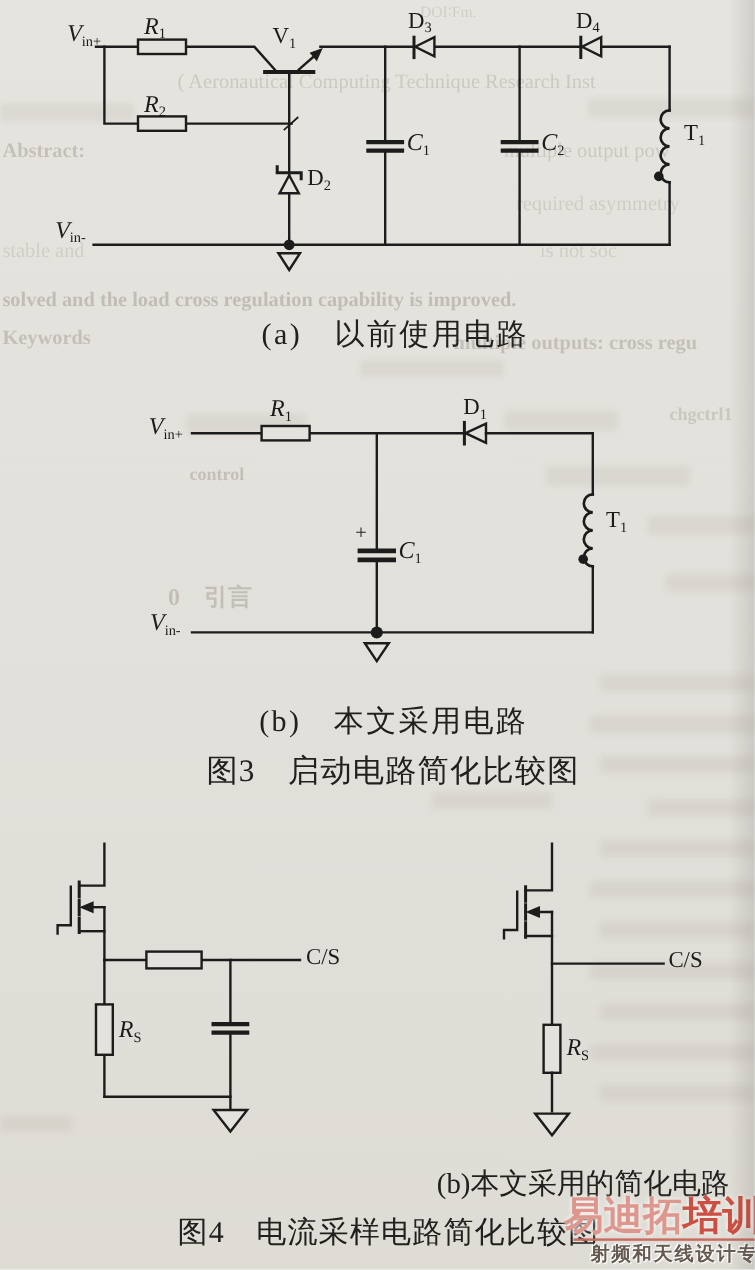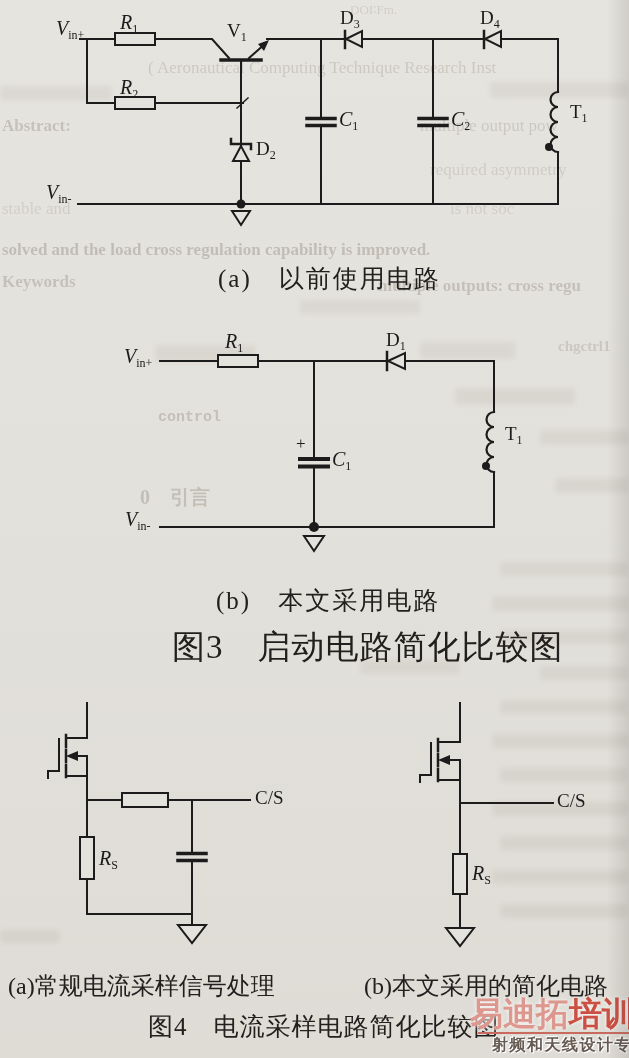--- a/index.html
+++ b/index.html
@@ -41,21 +41,21 @@
     <div class="ghost" style="left: 350px; top: 2px; font-size: 13px; opacity: 0.2; font-weight: normal;">DOI∶Fm.</div>
     <div class="ghost" style="left: 148px; top: 58px; font-size: 17px; opacity: 0.24; font-weight: normal;">( Aeronautical Computing Technique Research Inst</div>
     <div class="ghost" style="left: 2px; top: 116px; font-size: 17px; opacity: 0.3; font-weight: bold;">Abstract:</div>
     <div class="ghost" style="left: 420px; top: 116px; font-size: 17px; opacity: 0.24; font-weight: normal;">multiple output pow</div>
     <div class="ghost" style="left: 430px; top: 160px; font-size: 17px; opacity: 0.2; font-weight: normal;">required asymmetry</div>
     <div class="ghost" style="left: 2px; top: 199px; font-size: 17px; opacity: 0.18; font-weight: normal;">stable and</div>
     <div class="ghost" style="left: 450px; top: 199px; font-size: 17px; opacity: 0.18; font-weight: normal;">is not soc</div>
     <div class="ghost" style="left: 2px; top: 240px; font-size: 17px; opacity: 0.33; font-weight: bold;">solved and the load cross regulation capability is improved.</div>
     <div class="ghost" style="left: 2px; top: 272px; font-size: 17px; opacity: 0.3; font-weight: bold;">Keywords</div>
     <div class="ghost" style="left: 378px; top: 276px; font-size: 17px; opacity: 0.3; font-weight: bold; text-align: center;">multiple outputs: cross regu</div>
-    <div class="ghost" style="left: 158px; top: 409px; font-size: 15px; opacity: 0.3; font-weight: bold; font-family: Liberation Mono, monospace;">control</div>
+    <div class="ghost" style="left: 158px; top: 388px; font-size: 15px; opacity: 0.3; font-weight: bold;">control</div>
     <div class="ghost" style="left: 558px; top: 338px; font-size: 15px; opacity: 0.24; font-weight: bold;">chgctrl1</div>
     <div class="ghost" style="left: 140px; top: 484px; font-size: 20px; opacity: 0.3; font-weight: bold;">0　引言</div>
     <div class="smudge" style="left: 0px; top: 86px; width: 112px; height: 15px;"></div>
     <div class="smudge" style="left: 490px; top: 82px; width: 139px; height: 16px;"></div>
     <div class="smudge" style="left: 300px; top: 300px; width: 120px; height: 14px;"></div>
     <div class="smudge" style="left: 155px; top: 345px; width: 100px; height: 17px;"></div>
     <div class="smudge" style="left: 420px; top: 342px; width: 95px; height: 17px;"></div>
     <div class="smudge" style="left: 455px; top: 388px; width: 120px; height: 17px;"></div>
     <div class="smudge" style="left: 540px; top: 430px; width: 89px; height: 15px;"></div>
     <div class="smudge" style="left: 555px; top: 478px; width: 74px; height: 15px;"></div>
@@ -186,29 +186,28 @@
   <div class="caption" style="left:218px;top:262px">(a)　以前使用电路</div>
 
   <div class="clabel" style="left:124px;top:345px"><span>V</span><span class="sub">in+</span></div>
   <div class="clabel" style="left:225px;top:330px"><span>R</span><span class="sub">1</span></div>
   <div class="clabel upright" style="left:386px;top:329px"><span>D</span><span class="sub">1</span></div>
   <div class="plus-sign" style="left:296px;top:434px">+</div>
   <div class="clabel" style="left:332px;top:448px"><span>C</span><span class="sub">1</span></div>
   <div class="clabel upright" style="left:505px;top:423px"><span>T</span><span class="sub">1</span></div>
   <div class="clabel" style="left:125px;top:508px"><span>V</span><span class="sub">in-</span></div>
   <div class="caption" style="left:216px;top:584px">(b)　本文采用电路</div>
-  <div class="caption fig-title" style="left:172px;top:625px;font-size:33px">图3　启动电路简化比较图</div>
+  <div class="caption fig-title" style="left:172px;top:625px;font-size:26px">图3　启动电路简化比较图</div>
 
   <div class="clabel" style="left:99px;top:847px"><span>R</span><span class="sub">S</span></div>
   <div class="clabel upright" style="left:255px;top:787px">C/S</div>
 
   <div class="clabel" style="left:472px;top:862px"><span>R</span><span class="sub">S</span></div>
   <div class="clabel upright" style="left:557px;top:790px">C/S</div>
 
-  <div class="caption small" style="left:8px;top:970px">(a)常规电流采样信号处理</div>
   <div class="caption small" style="left:364px;top:970px">(b)本文采用的简化电路</div>
   <div class="caption fig-title" style="left:148px;top:1010px">图4　电流采样电路简化比较图</div>
 </div>
 
 <div class="layer" id="wm-layer">
   <div class="wm wm-brand" style="left:470px;top:998px">
     <span id="wm-light" style="color: rgb(221, 151, 142); margin-top: 40px;">易迪拓</span><span id="wm-dark" style="color: rgb(203, 79, 66);">培训</span>
   </div>
   <div class="wm-underline" id="wm-underline" style="left: 478px; top: 1032px; width: 151px; background: rgb(201, 106, 95);"></div>
   <div class="wm wm-tagline" id="wm-tagline" style="left: 492px; top: 1035px; color: rgb(102, 90, 81);">射频和天线设计专家</div>

